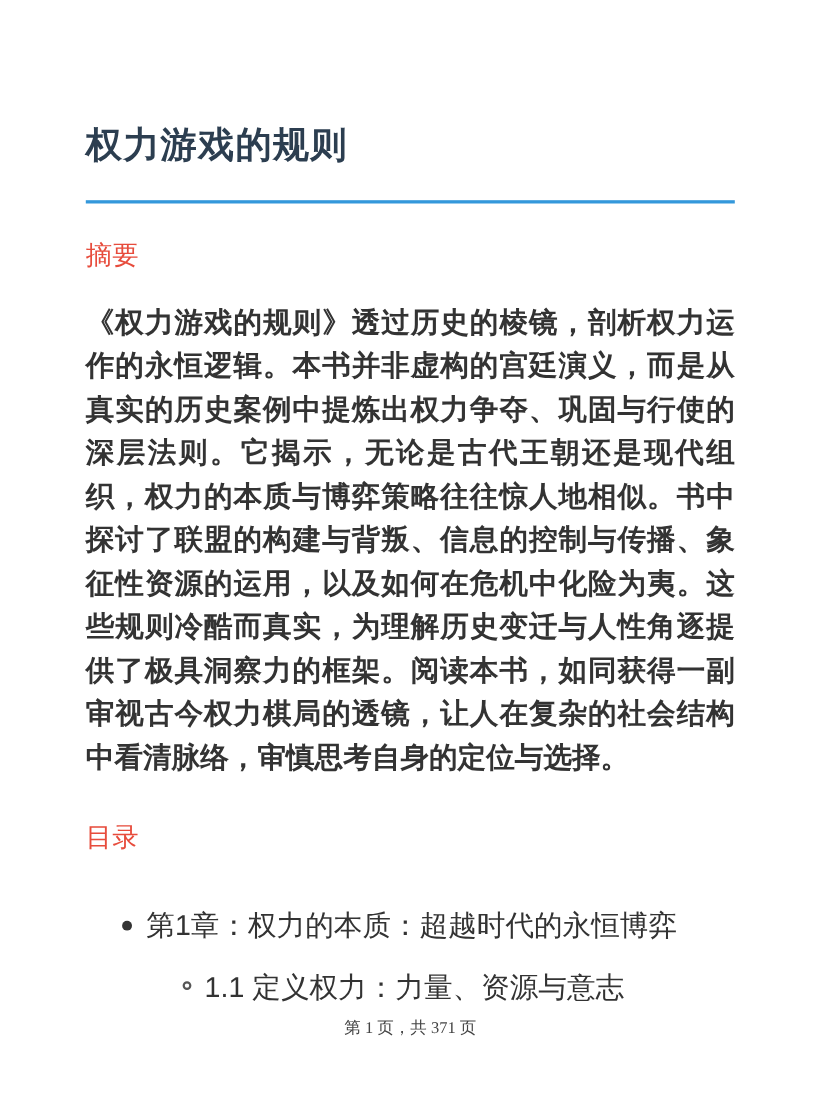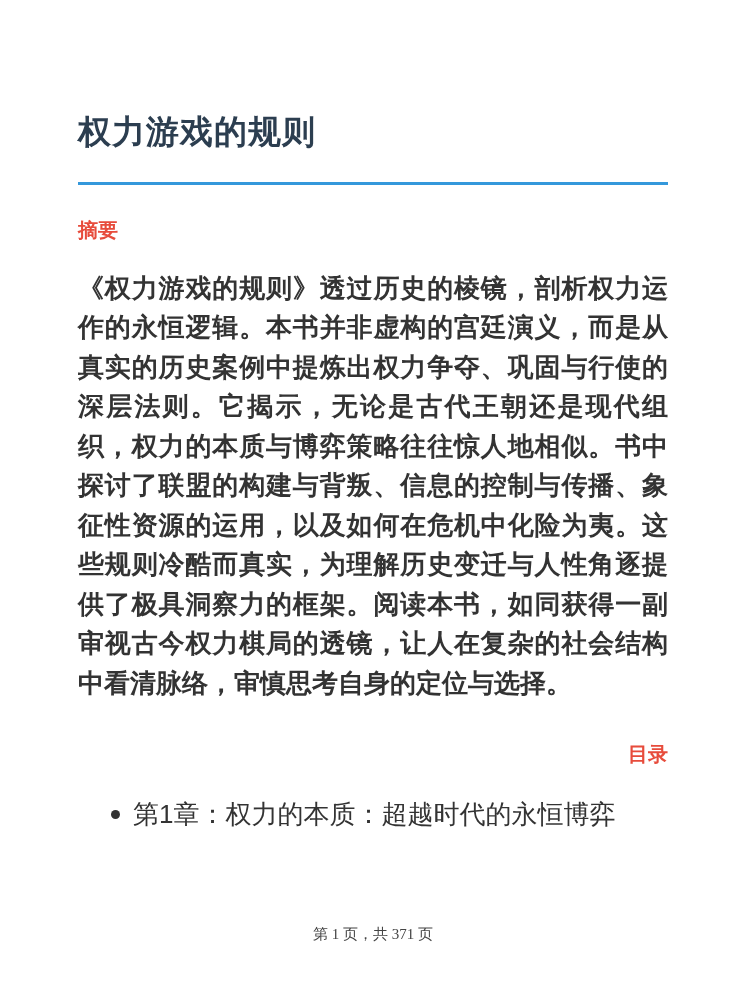--- a/index.html
+++ b/index.html
@@ -23,32 +23,32 @@
   }
   h1.doc-title{
     font-size:33px; line-height:1.2; font-weight:bold;
     color:var(--title); letter-spacing:1px;
   }
   .divider{
     height:3px; background:var(--divider);
     margin-top:30px; border:none; width:100%;
   }
   h2.sec-heading{
-    font-size:20px; line-height:1.3; font-weight:bold;
+    font-size:24px; line-height:1.3; font-weight:normal;
     color:var(--heading);
   }
   .abstract-heading{ margin-top:32px; }
   .abstract-body{
     margin-top:26px;
     font-size:26px; line-height:1.52; color:var(--body);
     text-align:justify;
     font-weight:700;
   }
-  .toc-heading{ margin-top:38px;text-align:right; }
-  ul.toc-list{ list-style:none; margin-top:28px; }
+  .toc-heading{ margin-top:38px; }
+  ul.toc-list{ list-style:none; margin-top:44px; }
   li.toc-item{ display:flex; align-items:flex-start; }
   .toc-item-label{
     font-size:26px; line-height:1.52; color:var(--body);
   }
   .marker{ flex:0 0 auto; display:inline-block; }
   .disc-marker{
     width:9px; height:9px; border-radius:50%;
     background:var(--body);
     margin:15px 13px 0 33px;
   }
@@ -79,17 +79,25 @@
 
   <p class="abstract-body">《权力游戏的规则》透过历史的棱镜，剖析权力运作的永恒逻辑。本书并非虚构的宫廷演义，而是从真实的历史案例中提炼出权力争夺、巩固与行使的深层法则。它揭示，无论是古代王朝还是现代组织，权力的本质与博弈策略往往惊人地相似。书中探讨了联盟的构建与背叛、信息的控制与传播、象征性资源的运用，以及如何在危机中化险为夷。这些规则冷酷而真实，为理解历史变迁与人性角逐提供了极具洞察力的框架。阅读本书，如同获得一副审视古今权力棋局的透镜，让人在复杂的社会结构中看清脉络，审慎思考自身的定位与选择。</p>
 
   <h2 class="sec-heading toc-heading">目录</h2>
 
   <ul class="toc-list">
     <li class="toc-item">
       <span class="marker disc-marker"></span>
       <span class="toc-item-label">第1章：权力的本质：超越时代的永恒博弈</span>
     </li>
+    <li style="list-style:none">
+      <ul class="toc-sublist">
+        <li class="toc-item">
+          <span class="marker circle-marker"></span>
+          <span class="toc-item-label">1.1 定义权力：力量、资源与意志</span>
+        </li>
+      </ul>
+    </li>
   </ul>
 
   <div class="page-footer">第 1 页，共 371 页</div>
 
 </div>
 
 </body></html>

